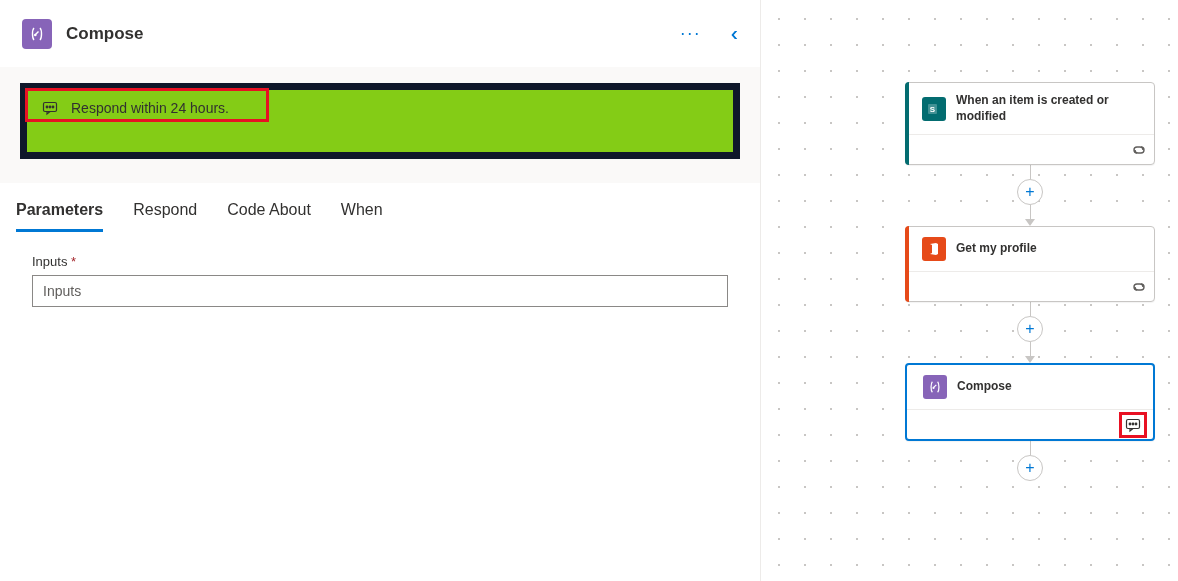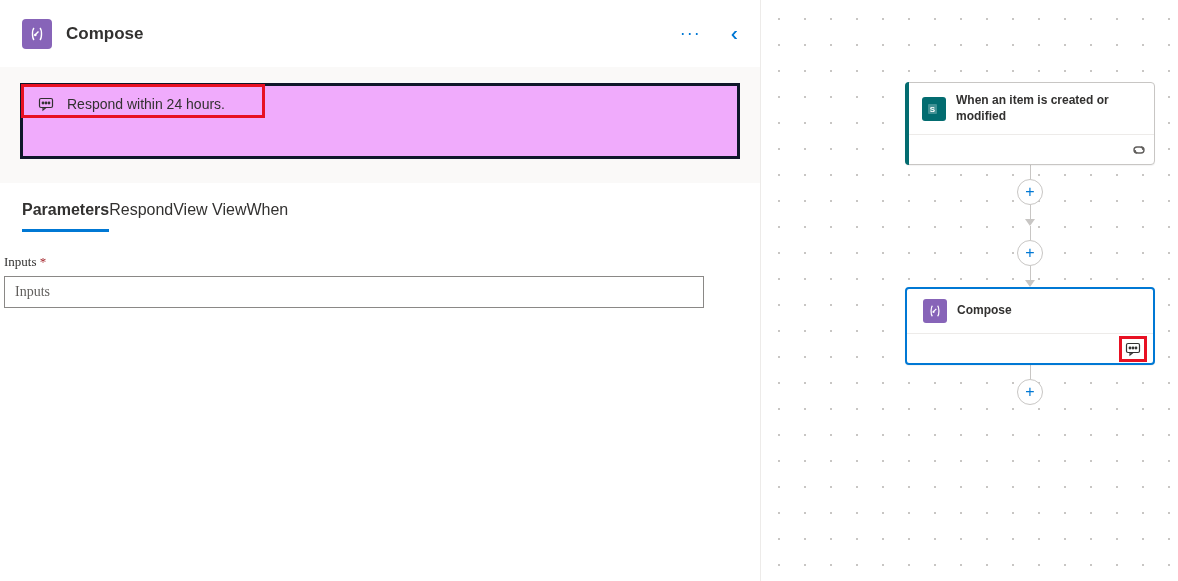--- a/index.html
+++ b/index.html
@@ -7,31 +7,31 @@
 
   
   .left-panel { position: absolute; left: 0; top: 0; width: 760px; height: 581px; background: #fff; }
   .panel-header { display: flex; align-items: center; padding: 18px 20px 18px 22px; gap: 14px; }
   .node-icon-box { width: 30px; height: 30px; background: #8764b8; border-radius: 4px; display: flex; align-items: center; justify-content: center; color: #fff; }
   .panel-title { font-size: 17px; font-weight: 600; flex: 1; }
   .more-btn { color: #0078d4; font-size: 18px; letter-spacing: 1px; cursor: pointer; padding: 4px 8px; }
   .collapse-btn { color: #0078d4; font-size: 20px; cursor: pointer; padding: 4px 8px; letter-spacing: -6px; font-weight: 300; }
 
   .note-section { background: #faf9f8; padding: 16px 20px 24px 20px; }
-  .note-box { border: 3px solid #0f172a; background: #f0abfc; min-height: 76px; padding: 10px 14px; position: relative; }
+  .note-box { border: 7px solid #0f172a; background: #84cc16; min-height: 76px; padding: 10px 14px; position: relative; }
   .note-highlight { position: absolute; left: -2px; top: -2px; width: 244px; height: 34px; border: 3px solid #e81123; pointer-events: none; }
   .note-row { display: flex; align-items: center; gap: 12px; }
   .note-icon-wrap { width: 18px; display: flex; justify-content: center; }
   .note-text { font-size: 14px; }
 
-  .tabs { display: flex; padding: 18px 16px 0 16px; border-bottom: none; margin-left: 6px; }
+  .tabs { display: flex; gap: 30px; padding: 18px 16px 0 16px; border-bottom: none; }
   .tab { font-size: 16px; padding-bottom: 10px; cursor: pointer; }
   .tab.active { font-weight: 600; border-bottom: 3px solid #0078d4; }
 
-  .form-area { padding: 22px 4px; font-family: Liberation Serif, serif; }
+  .form-area { padding: 22px 32px; }
   .field-label { font-size: 13px; margin-bottom: 6px; }
   .req { color: #a4262c; }
   .text-input { width: 700px; max-width: 100%; height: 32px; border: 1px solid #8a8886; padding: 4px 10px; font-size: 14px; font-family: inherit; color: #323130; }
   .text-input::placeholder { color: #605e5c; }
 
   
   .right-canvas { position: absolute; left: 760px; top: 0; right: 0; bottom: 0; background: #fff; background-image: radial-gradient(#c8c6c4 1px, transparent 1px); background-size: 26px 26px; background-position: 6px 6px; }
   .right-canvas::before { content:""; position:absolute; left:0; top:0; bottom:0; width:1px; background:#edebe9; }
 
   .flow-col { position: absolute; left: 145px; top: 82px; width: 250px; display: flex; flex-direction: column; align-items: center; }
@@ -93,21 +93,21 @@
           </svg>
         </span>
         <span class="note-text">Respond within 24 hours.</span>
       </div>
     </div>
   </div>
 
   <div class="tabs">
     <div class="tab active">Parameters</div>
     <div class="tab">Respond</div>
-    <div class="tab">View View</div>
+    <div class="tab">Code About</div>
     <div class="tab">When</div>
   </div>
 
   <div class="form-area">
     <div class="field-label">
       <span>Inputs</span> <span class="req">*</span>
     </div>
     <input class="text-input" type="text" placeholder="Inputs" style="">
   </div>
 
@@ -139,20 +139,39 @@
 
     <div class="connector">
       <div class="conn-line-top"></div>
       <div class="plus-btn">+</div>
       <div class="conn-line-bottom-wrap">
           <div class="conn-line-bottom"></div>
           <div class="arrow-down"></div>
         </div>
     </div>
 
+    <div class="node">
+      <div class="node-accent" style="background:#e64a19"></div>
+      <div class="node-head">
+        <div class="ni ni-o365">
+          <svg width="14" height="14" viewBox="0 0 14 14" fill="#fff">
+              <path d="M3 2 L9 1 L11 2 L11 12 L9 13 L3 12 L5 11 L5 3 Z"></path>
+            </svg>
+        </div>
+        <div class="node-title">Get my profile</div>
+      </div>
+      <div class="node-footer">
+        <span class="link-icon">
+          <svg width="16" height="12" viewBox="0 0 16 12" fill="none" stroke="#605e5c" stroke-width="1.4">
+              <path d="M6 6 A3 3 0 0 1 6 0 L9 0 A3 3 0 0 1 12 3" transform="translate(1 3)"></path>
+              <path d="M10 6 A3 3 0 0 1 10 12 L7 12 A3 3 0 0 1 4 9" transform="translate(1 -3)"></path>
+            </svg>
+        </span>
+      </div>
+    </div>
 
     <div class="connector">
       <div class="conn-line-top"></div>
       <div class="plus-btn">+</div>
       <div class="conn-line-bottom-wrap">
           <div class="conn-line-bottom"></div>
           <div class="arrow-down"></div>
         </div>
     </div>
 

